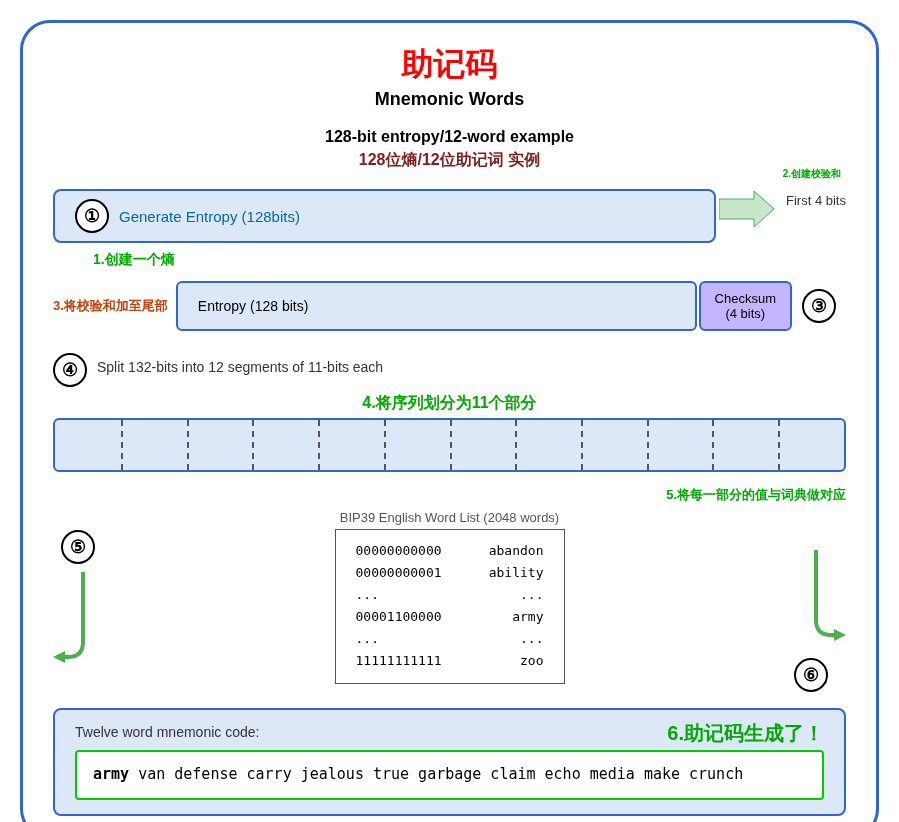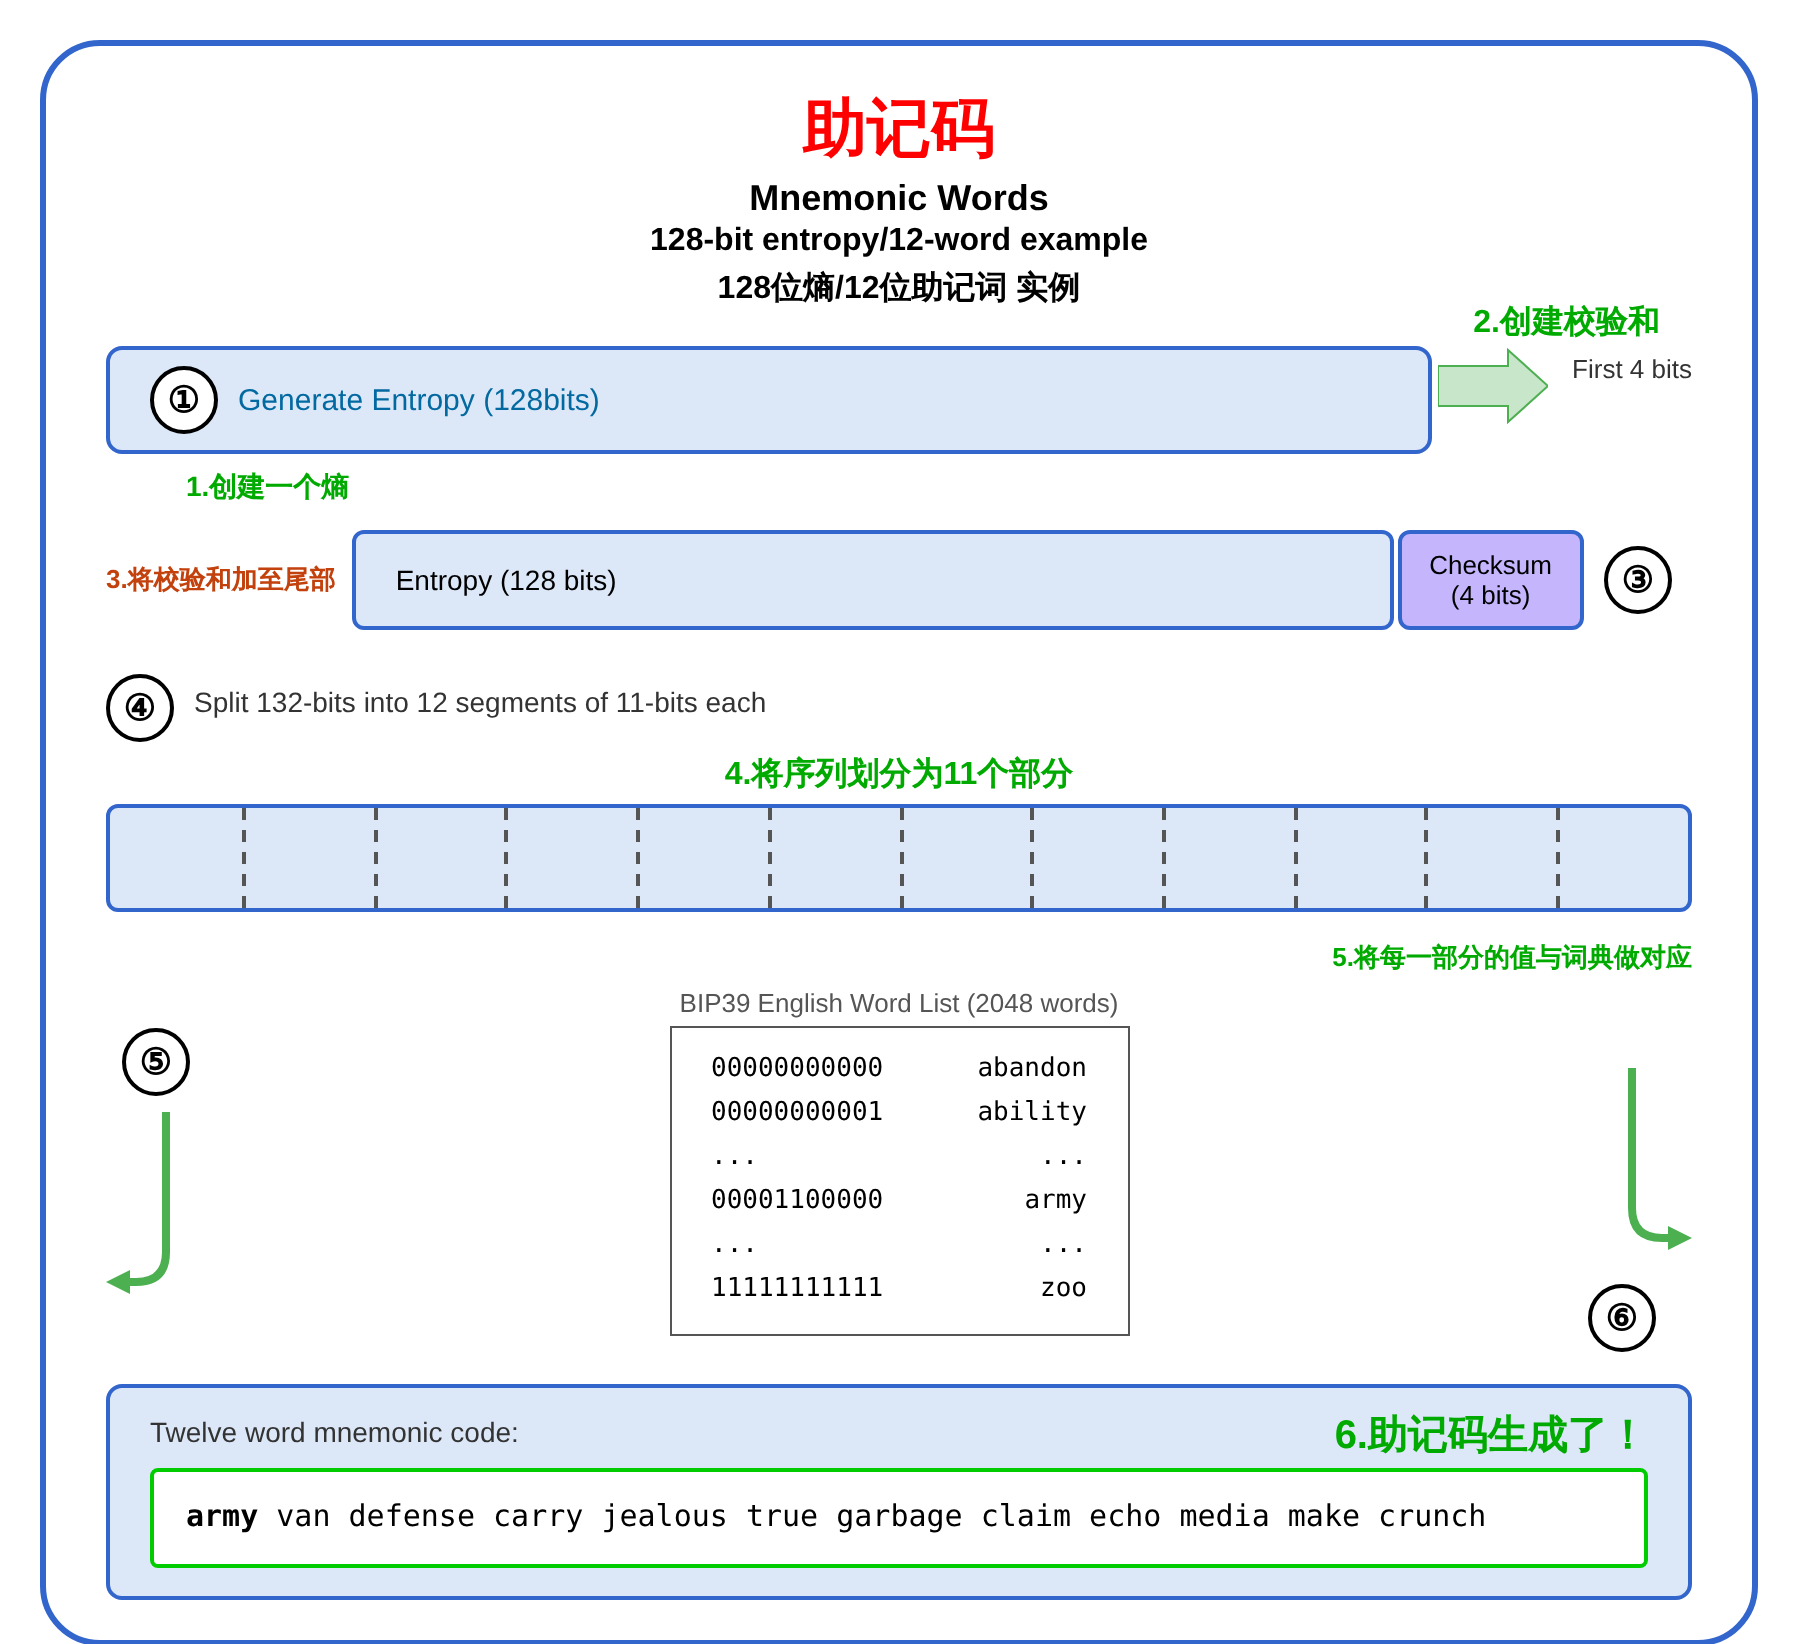--- a/index.html
+++ b/index.html
@@ -26,34 +26,34 @@
       font-size: 32px;
       font-weight: bold;
       color: #ff0000;
       margin-bottom: 2px;
     }
     .title-english {
       text-align: center;
       font-size: 18px;
       font-weight: bold;
       color: #000;
-      margin-bottom: 2px;
+      margin-bottom: 18px;
     }
     .subtitle-english {
       text-align: center;
       font-size: 16px;
       font-weight: bold;
       color: #000;
       margin-bottom: 4px;
     }
     .subtitle-chinese {
       text-align: center;
       font-size: 16px;
       font-weight: bold;
-      color: #000000;
+      color: #7f1d1d;
     }
     
     .row-1-2 {
       display: flex;
       align-items: flex-start;
       margin-top: 18px;
       position: relative;
     }
     .step1-box {
       border: 2px solid #3366cc;
@@ -269,21 +269,21 @@
 
 <div class="outer-container">
 
   <div class="title-chinese">助记码</div>
   <div class="title-english">Mnemonic Words</div>
   <div class="subtitle-english">128-bit entropy/12-word example</div>
   <div class="subtitle-chinese">128位熵/12位助记词 实例</div>
 
   <div class="row-1-2">
 
-    <div class="label-2" style="position:absolute;top:-22px;right:16px;color:#00aa00;font-size:16px;font-weight:bold;text-align:center;">2.创建校验和</div>
+    <div class="label-2" style="position:absolute;top:-22px;right:5px;color:#00aa00;font-size:10px;font-weight:bold;text-align:center;">2.创建校验和</div>
 
     <div class="step1-box">
       <div class="circle-num">①</div>
       <div class="step1-label">Generate Entropy (128bits)</div>
     </div>
 
     <div class="arrow-right">
       <svg viewBox="0 0 55 40" xmlns="http://www.w3.org/2000/svg">
         <polygon points="0,10 35,10 35,2 55,20 35,38 35,30 0,30" fill="#c8e6c9" stroke="#4caf50" stroke-width="1"></polygon>
       </svg>

